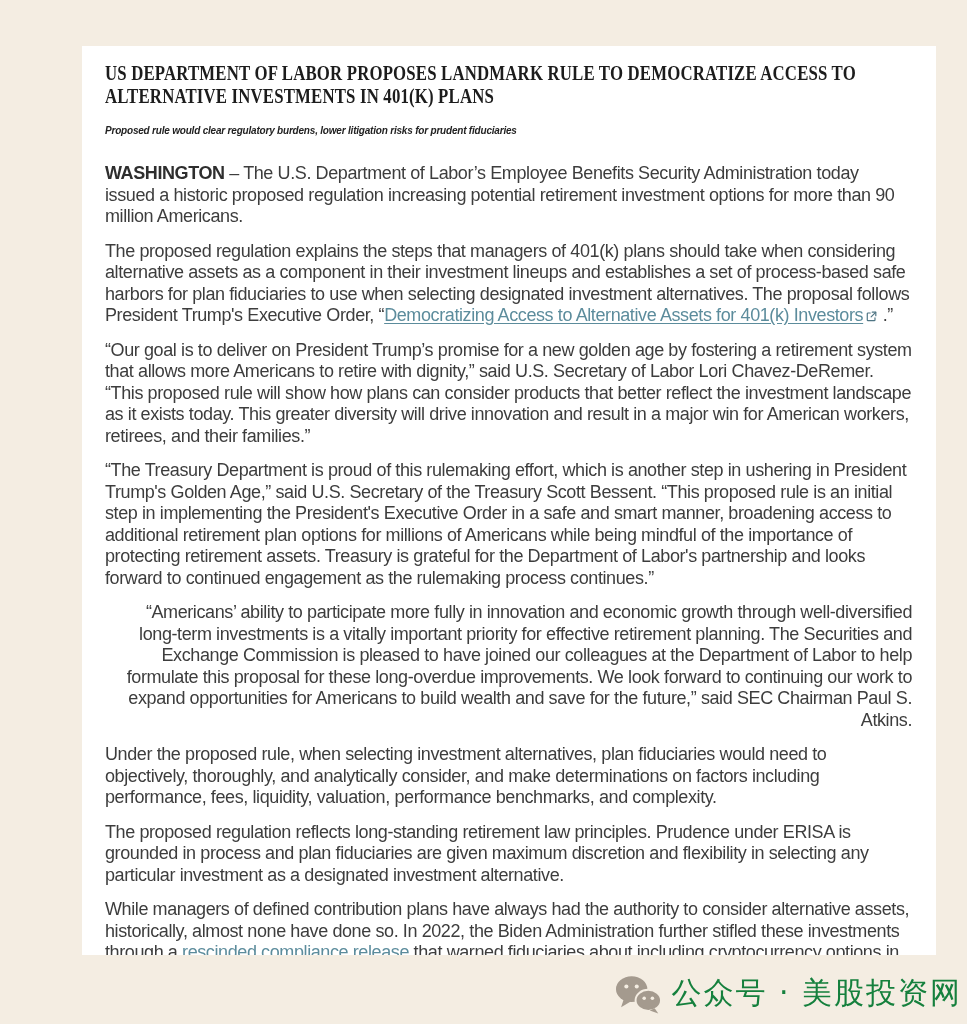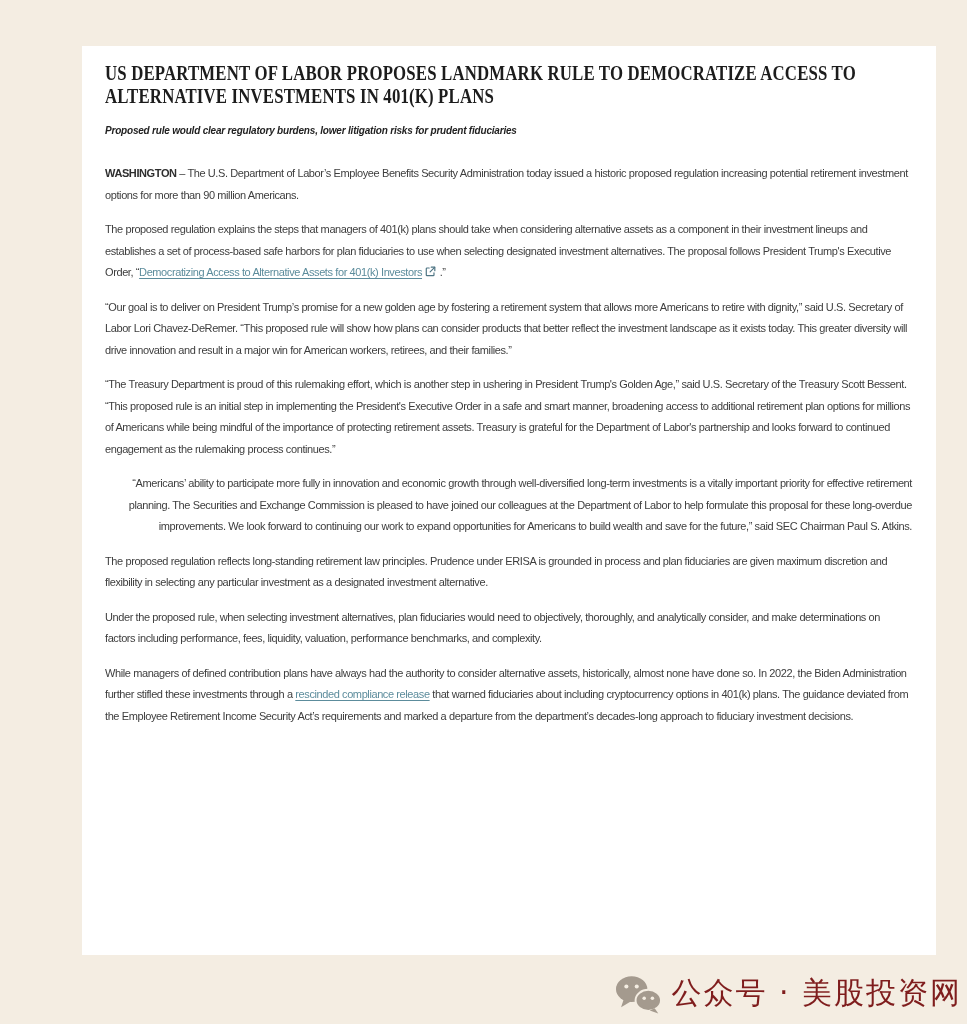--- a/index.html
+++ b/index.html
@@ -41,21 +41,21 @@
   .subtitle {
     margin: 0 0 27px 0;
     font-weight: 700;
     font-style: italic;
     font-size: 10px;
     letter-spacing: -0.2px;
     color: #222222;
   }
   p.body-par {
     margin: 11px 0 13px 0;
-    font-size: 11px;
+    font-size: 18px;
     letter-spacing: -0.4px;
     line-height: 21.5px;
     color: #3d3d3d;
   }
   p.gap-lg { margin-top: 7px; text-align: right; }
   .dateline {
     font-weight: 700;
     color: #2e2e2e;
   }
   a.inline-link {
@@ -77,21 +77,21 @@
     bottom: 10px;
     display: flex;
     align-items: center;
     gap: 9px;
     color: #a49a8e;
   }
   .wm-icon { display: inline-flex; }
   .wm-text {
     font-size: 30px;
     letter-spacing: 2px;
-    color: #7f1d1d;
+    color: #15803d;
     font-family: "DejaVu Sans", sans-serif;
   }
 </style>
 </head>
 <body>
 
 <article class="card">
 
   <h1 class="title">
     <span class="title-line">US DEPARTMENT OF LABOR PROPOSES LANDMARK RULE TO DEMOCRATIZE ACCESS TO</span>
@@ -107,23 +107,23 @@
           <path d="M6.8 1.3 H10.7 V5.2"></path>
           <path d="M10.5 1.5 L5.6 6.4"></path>
         </svg></a><span> .”</span></p>
 
   <p class="body-par">“Our goal is to deliver on President Trump’s promise for a new golden age by fostering a retirement system that allows more Americans to retire with dignity,” said U.S. Secretary of Labor Lori Chavez-DeRemer. “This proposed rule will show how plans can consider products that better reflect the investment landscape as it exists today. This greater diversity will drive innovation and result in a major win for American workers, retirees, and their families.”</p>
 
   <p class="body-par">“The Treasury Department is proud of this rulemaking effort, which is another step in ushering in President Trump's Golden Age,” said U.S. Secretary of the Treasury Scott Bessent. “This proposed rule is an initial step in implementing the President's Executive Order in a safe and smart manner, broadening access to additional retirement plan options for millions of Americans while being mindful of the importance of protecting retirement assets. Treasury is grateful for the Department of Labor's partnership and looks forward to continued engagement as the rulemaking process continues.”</p>
 
   <p class="body-par gap-lg">“Americans’ ability to participate more fully in innovation and economic growth through well-diversified long-term investments is a vitally important priority for effective retirement planning. The Securities and Exchange Commission is pleased to have joined our colleagues at the Department of Labor to help formulate this proposal for these long-overdue improvements. We look forward to continuing our work to expand opportunities for Americans to build wealth and save for the future,” said SEC Chairman Paul S. Atkins.</p>
 
+  <p class="body-par">Under the proposed rule, when selecting investment alternatives, plan fiduciaries would need to objectively, thoroughly, and analytically consider, and make determinations on factors including performance, fees, liquidity, valuation, performance benchmarks, and complexity.</p>
+
   <p class="body-par">The proposed regulation reflects long-standing retirement law principles. Prudence under ERISA is grounded in process and plan fiduciaries are given maximum discretion and flexibility in selecting any particular investment as a designated investment alternative.</p>
-
-  <p class="body-par">Under the proposed rule, when selecting investment alternatives, plan fiduciaries would need to objectively, thoroughly, and analytically consider, and make determinations on factors including performance, fees, liquidity, valuation, performance benchmarks, and complexity.</p>
 
   <p class="body-par"><span>While managers of defined contribution plans have always had the authority to consider alternative assets, historically, almost none have done so. In 2022, the Biden Administration further stifled these investments through a </span><a class="inline-link"><span>rescinded compliance release</span></a><span> that warned fiduciaries about including cryptocurrency options in 401(k) plans. The guidance deviated from the Employee Retirement Income Security Act’s requirements and marked a departure from the department’s decades-long approach to fiduciary investment decisions.</span></p>
 
 </article>
 
 <div class="watermark">
   <span class="wm-icon">
     <svg width="47" height="40" viewBox="0 0 48 40" xmlns="http://www.w3.org/2000/svg">
       <ellipse cx="17" cy="15" rx="16" ry="13.2" fill="#a49a8e"></ellipse>
       <path d="M9 25 L6.2 33.5 L16.5 27.5 Z" fill="#a49a8e"></path>

